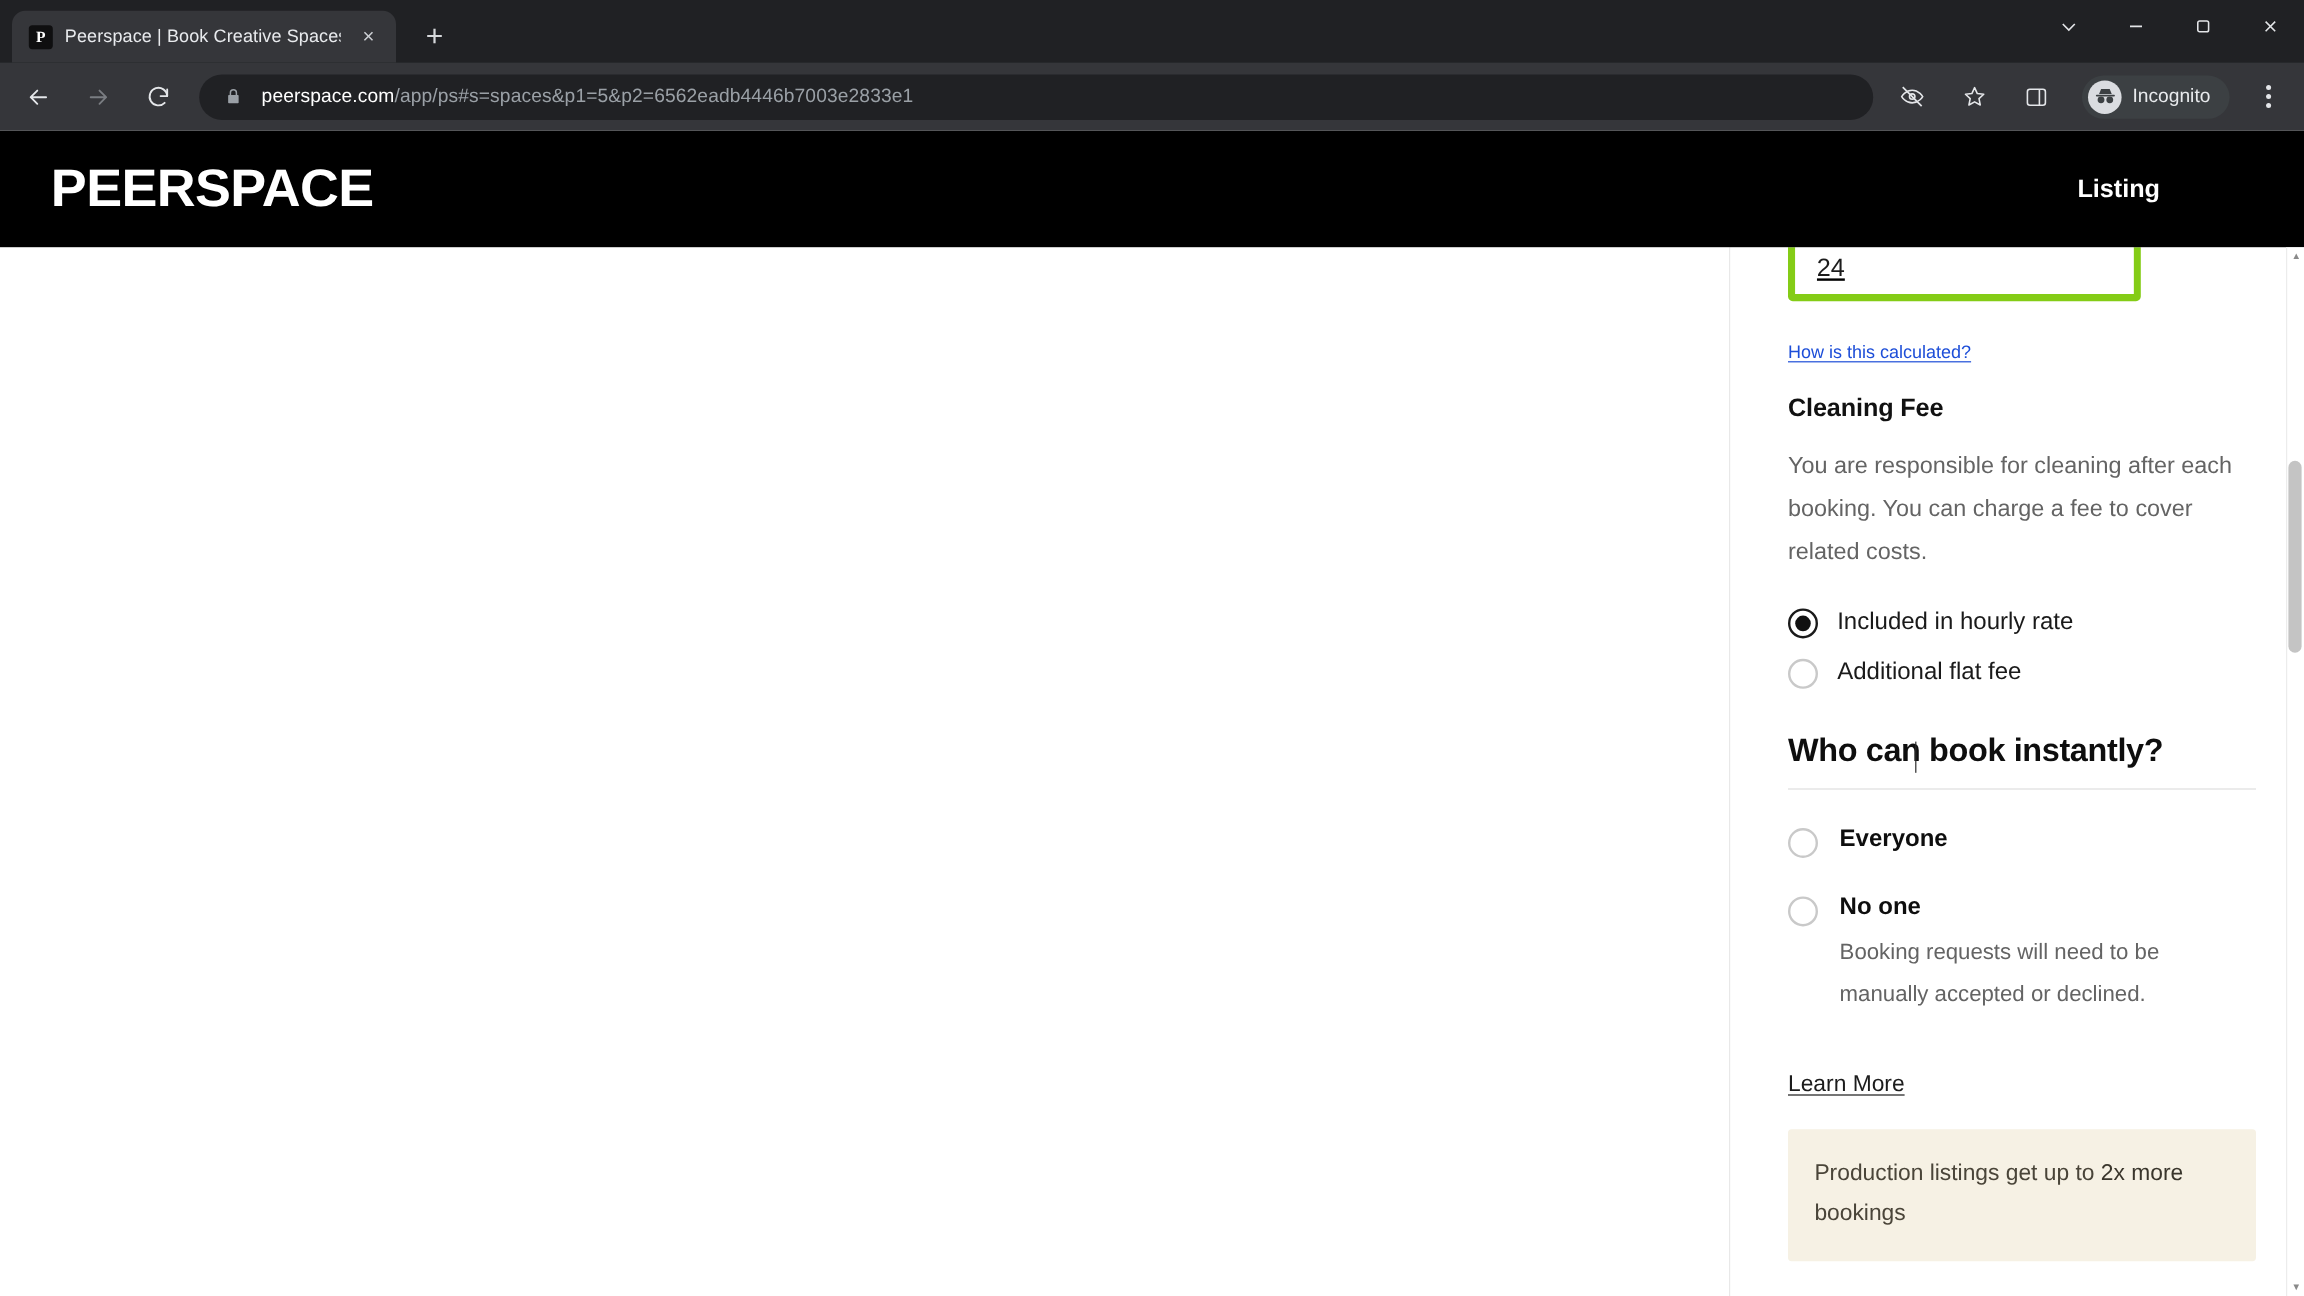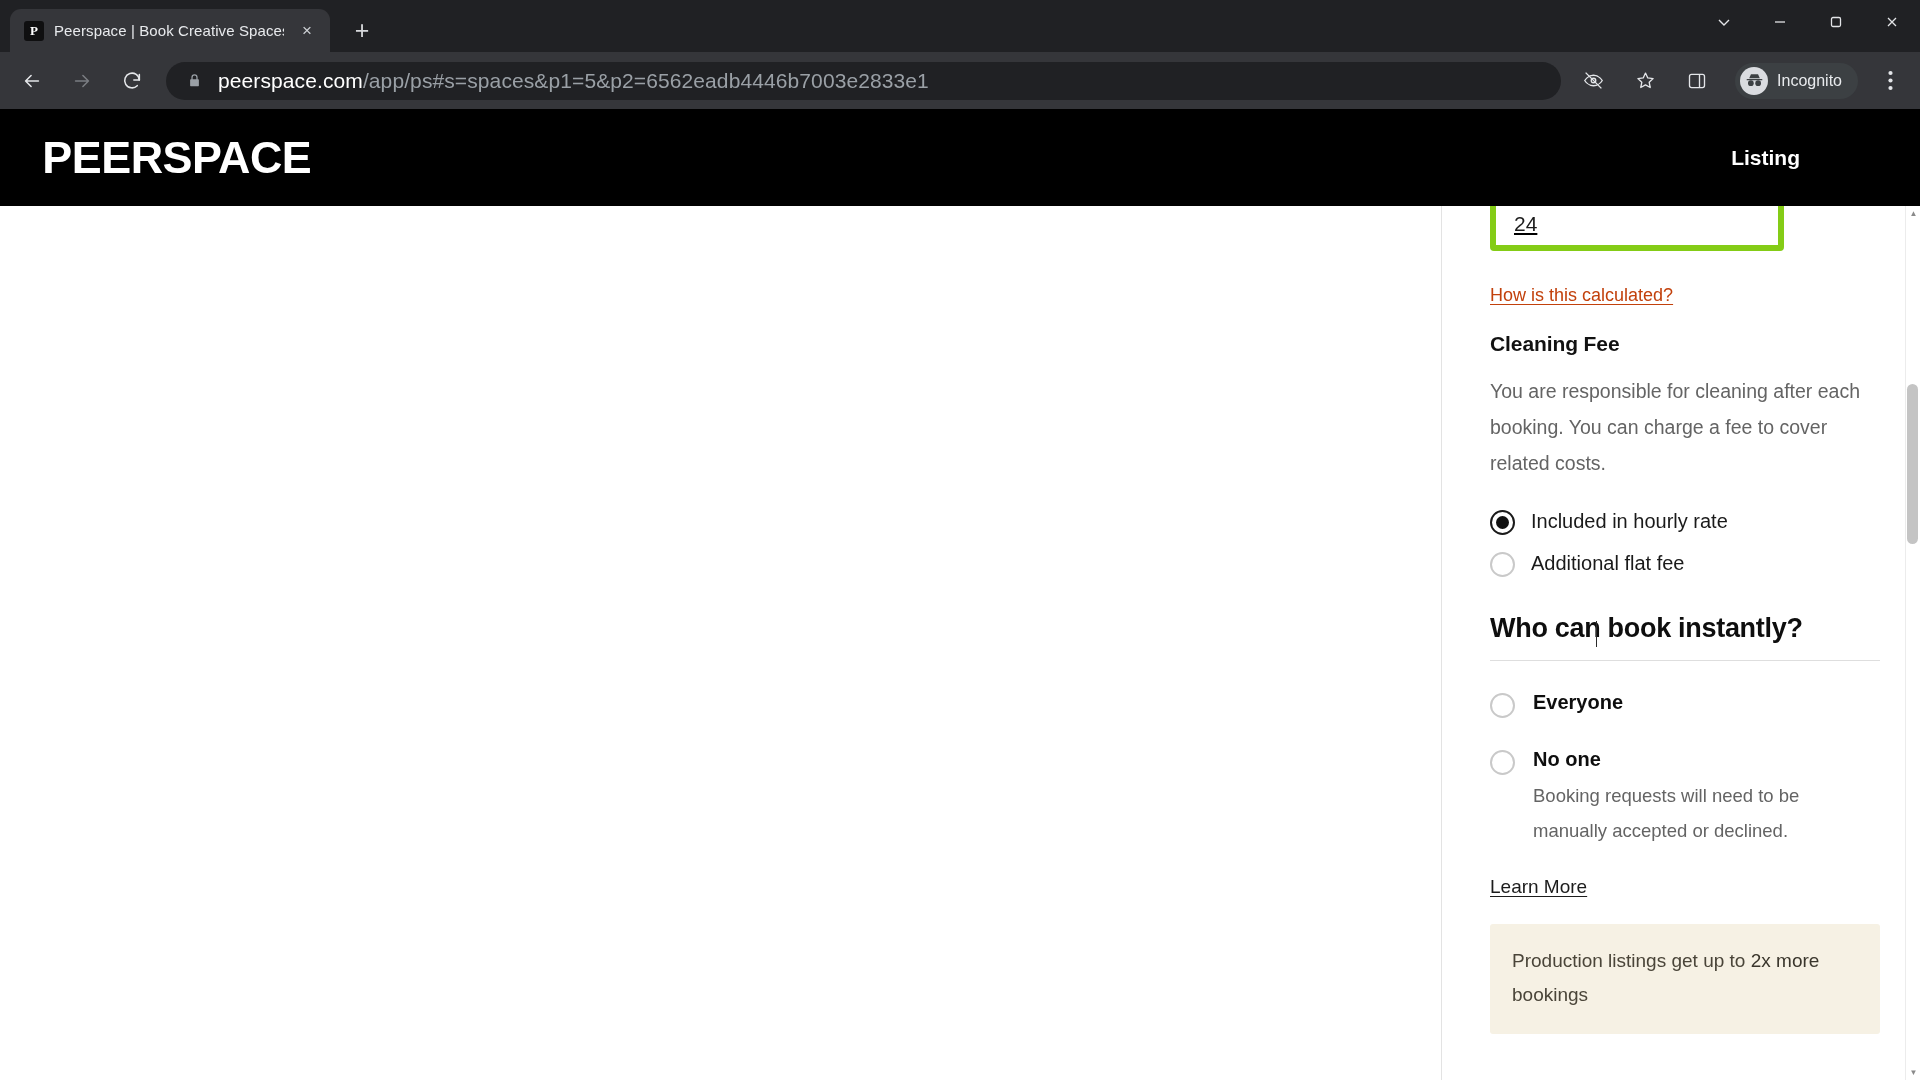--- a/index.html
+++ b/index.html
@@ -151,21 +151,21 @@
     width: 20px;
     height: 20px;
     display: flex;
     align-items: center;
     justify-content: center;
     margin-right: 14px;
     flex: none;
   }
 
   .url-text {
-    font-size: 21px;
+    font-size: 16px;
     color: #9aa0a6;
     white-space: nowrap;
     overflow: hidden;
     letter-spacing: .1px;
   }
   .url-text .host { color: #ffffff; }
 
   .omni-right {
     display: flex;
     align-items: center;
@@ -293,22 +293,22 @@
     font-size: 21px;
     color: #1c1c1c;
     padding: 0 18px;
     font-family: "Liberation Sans", sans-serif;
     background: #ffffff;
   }
 
   .link-underline {
     display: inline-block;
     margin-top: 34px;
-    font-size: 18px;
-    color: #c2410c;
+    font-size: 15px;
+    color: #1d4ed8;
     text-decoration: underline;
     text-underline-offset: 3px;
   }
 
   .section-title {
     font-size: 21px;
     font-weight: 700;
     color: #111111;
     margin-top: 26px;
     letter-spacing: -0.1px;
@@ -385,21 +385,21 @@
   }
   .choice-desc {
     font-size: 18.5px;
     line-height: 35px;
     color: #646464;
     margin-top: 6px;
   }
 
   .learn-more {
     display: inline-block;
-    margin-top: 28px;
+    margin-top: 48px;
     font-size: 19px;
     color: #1c1c1c;
     text-decoration: underline;
     text-underline-offset: 3px;
   }
 
   .promo {
     margin-top: 26px;
     background: #f6f1e4;
     padding: 20px 22px 22px;

